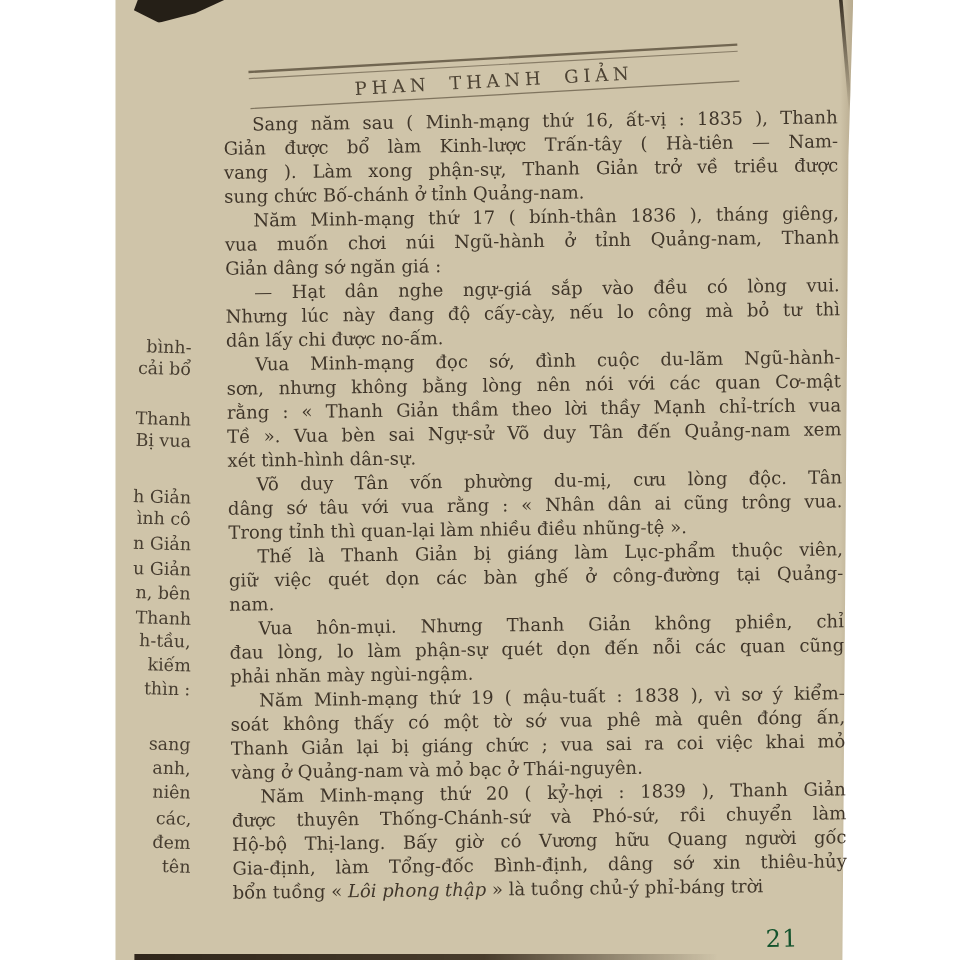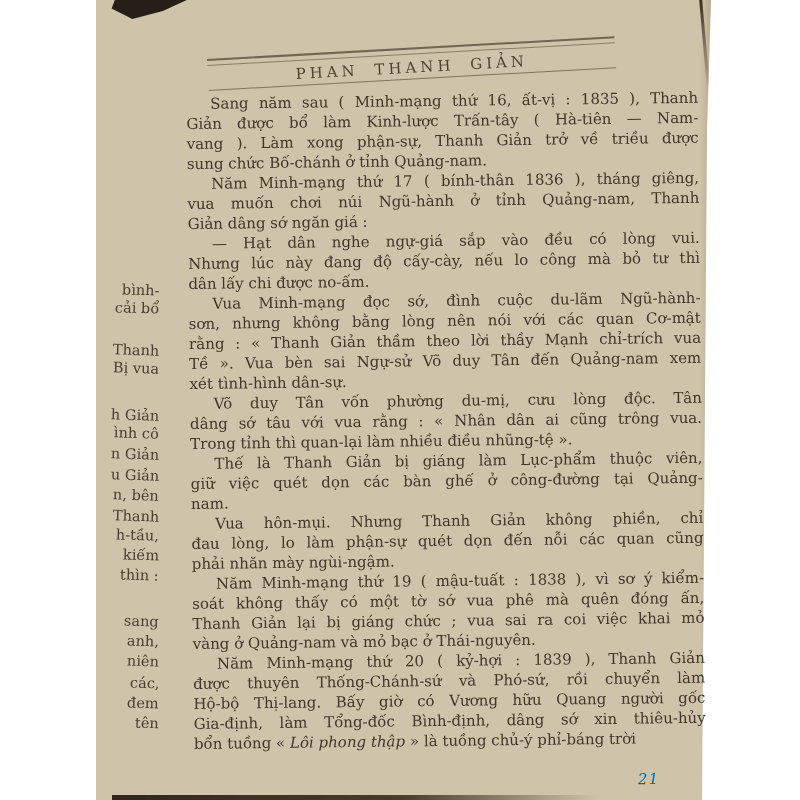--- a/index.html
+++ b/index.html
@@ -120,25 +120,24 @@
     text-align-last: justify;
     white-space: nowrap;
   }
   .line.first { padding-left: 24px; }
   .line.last  { text-align-last: auto; white-space: normal; }
   .line i { font-style: italic; }
   
   .page-number {
     position: absolute;
     left: 638px; top: 770px;
-    font-size: 15px;
+    font-size: 20px;
     letter-spacing: 1px;
-    color: #0369a1;
+    color: #14532d;
     transform: rotate(-1deg);
-    font-style: italic;
   }
 </style>
 </head>
 <body>
 
 <div class="photo">
 
   <div class="book">
     <div class="spine-top-shadow"></div>
     <div class="page-edge-line"></div>

